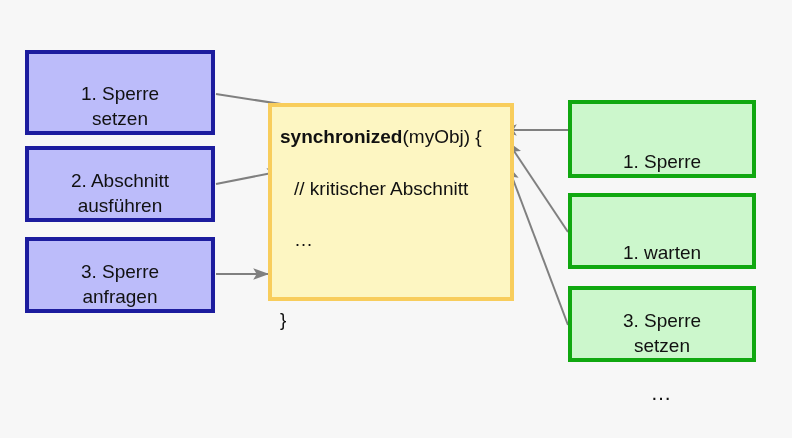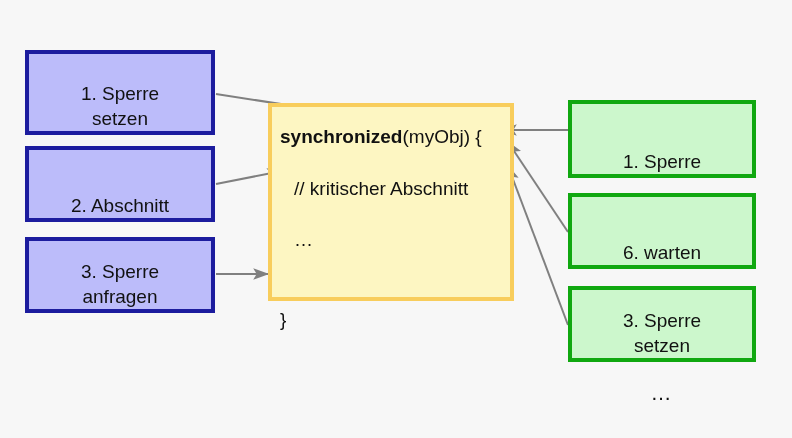--- a/index.html
+++ b/index.html
@@ -120,41 +120,42 @@
     <line x1="568" y1="325" x2="508" y2="166" stroke="#808080" stroke-width="2" marker-end="url(#ah)"></line>
   </svg>
 
   <div class="box box-blue" style="left:25px; top:50px; width:190px; height:85px;">
     <span class="line">1. Sperre</span>
     <span class="line">setzen</span>
   </div>
 
   <div class="box box-blue" style="left:25px; top:146px; width:190px; height:76px;">
     <span class="line">2. Abschnitt</span>
+    <span class="line">ausführen</span>
   </div>
 
   <div class="box box-blue" style="left:25px; top:237px; width:190px; height:76px;">
     <span class="line">3. Sperre</span>
     <span class="line">anfragen</span>
   </div>
 
   <div class="box-code" style="left:268px; top:103px; width:246px; height:198px;">
     <span class="code-line"><b class="code-kw">synchronized</b><span>(myObj) {</span></span>
     <span class="code-line code-indent">// kritischer Abschnitt</span>
     <span class="code-line code-indent">…</span>
     <span class="code-gap"></span>
     <span class="code-line">}</span>
   </div>
 
   <div class="box box-green" style="left:568px; top:100px; width:188px; height:78px;">
     <span class="line">1. Sperre</span>
   </div>
 
   <div class="box box-green" style="left:568px; top:193px; width:188px; height:76px;">
-    <span class="line">6. warten</span>
+    <span class="line">1. warten</span>
   </div>
 
   <div class="box box-green" style="left:568px; top:286px; width:188px; height:76px;">
     <span class="line">3. Sperre</span>
     <span class="line">setzen</span>
   </div>
 
   <div class="ellipsis-standalone" style="left:568px; top:381px; width:188px; text-align:center;">…</div>
 
 </div>

